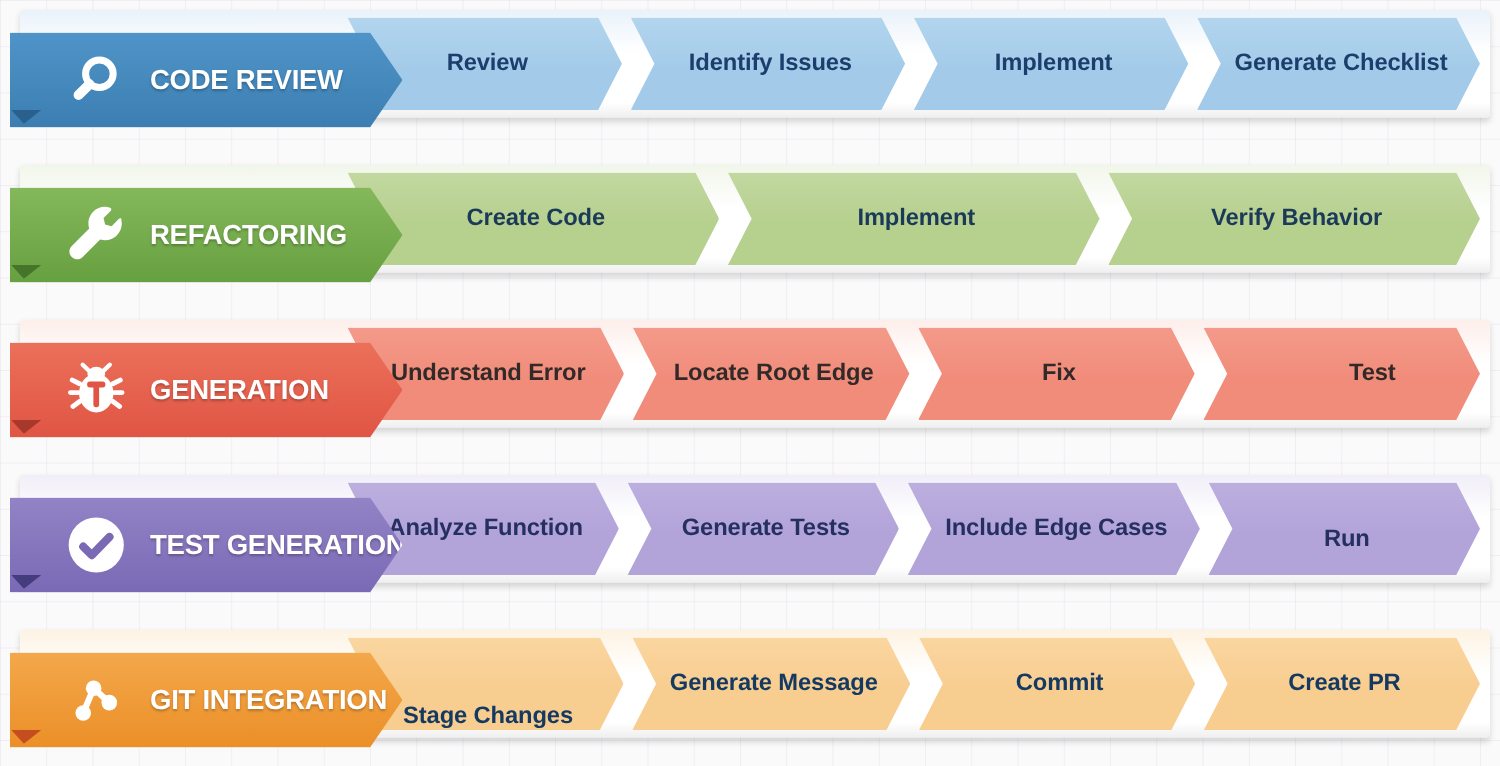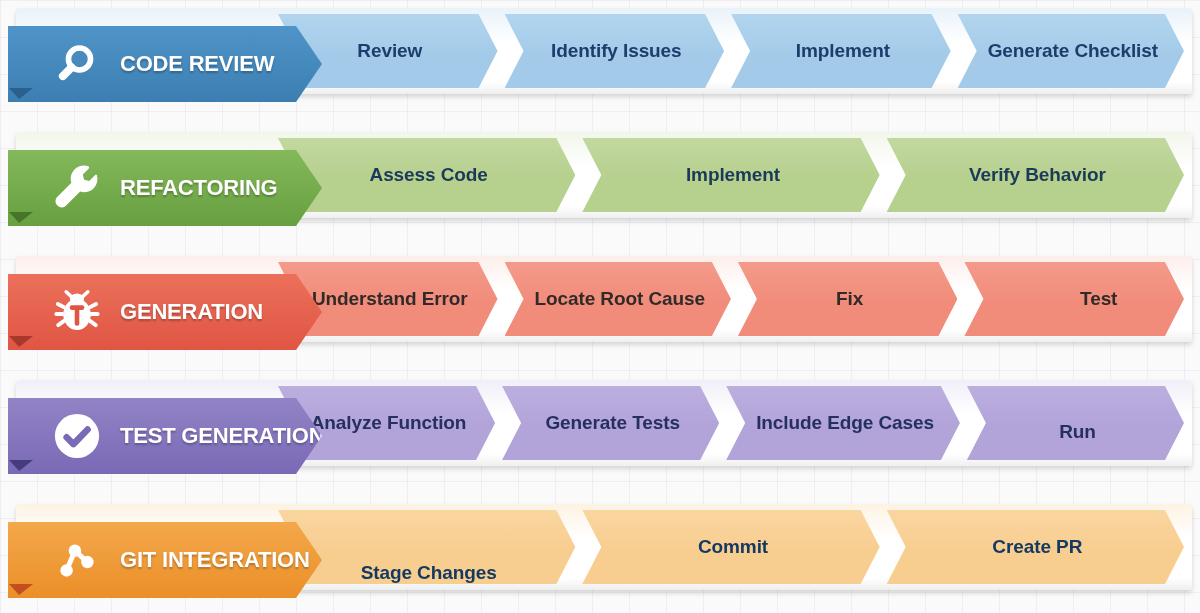--- a/index.html
+++ b/index.html
@@ -78,21 +78,21 @@
           </svg>
         </span>
         <span class="hdr-title">CODE REVIEW</span>
       </div>
       <div class="fold" style="background: rgb(41, 96, 142);"></div>
     </div>
     <div class="row">
       <div class="track" style="background: linear-gradient(rgb(241, 246, 234) 0%, rgb(255, 255, 255) 40%, rgb(255, 255, 255) 86%, rgb(239, 239, 239) 100%);"></div>
       <div class="steps">
         <div class="step" style="background: linear-gradient(rgb(194, 216, 160) 0%, rgb(182, 208, 142) 55%, rgb(182, 208, 142) 100%);">
-          <span class="step-label" style="color: rgb(27, 58, 88);">Assess Code</span>
+          <span class="step-label" style="color: rgb(27, 58, 88);">Create Code</span>
         </div>
         <div class="step" style="background: linear-gradient(rgb(194, 216, 160) 0%, rgb(182, 208, 142) 55%, rgb(182, 208, 142) 100%);">
           <span class="step-label" style="color: rgb(27, 58, 88);">Implement</span>
         </div>
         <div class="step" style="background: linear-gradient(rgb(194, 216, 160) 0%, rgb(182, 208, 142) 55%, rgb(182, 208, 142) 100%);">
           <span class="step-label" style="color: rgb(27, 58, 88);">Verify Behavior</span>
         </div>
       </div>
       <div class="header" style="background: linear-gradient(rgb(132, 184, 91) 0%, rgb(103, 160, 64) 100%);">
         <span class="hdr-icon" style="color: rgb(103, 160, 64);">
@@ -104,21 +104,21 @@
       </div>
       <div class="fold" style="background: rgb(70, 117, 42);"></div>
     </div>
     <div class="row">
       <div class="track" style="background: linear-gradient(rgb(253, 238, 234) 0%, rgb(255, 255, 255) 40%, rgb(255, 255, 255) 86%, rgb(239, 239, 239) 100%);"></div>
       <div class="steps">
         <div class="step" style="background: linear-gradient(rgb(244, 154, 138) 0%, rgb(241, 140, 123) 55%, rgb(241, 140, 123) 100%);">
           <span class="step-label" style="color: rgb(50, 42, 40);">Understand Error</span>
         </div>
         <div class="step" style="background: linear-gradient(rgb(244, 154, 138) 0%, rgb(241, 140, 123) 55%, rgb(241, 140, 123) 100%);">
-          <span class="step-label" style="color: rgb(50, 42, 40);">Locate Root Cause</span>
+          <span class="step-label" style="color: rgb(50, 42, 40);">Locate Root Edge</span>
         </div>
         <div class="step" style="background: linear-gradient(rgb(244, 154, 138) 0%, rgb(241, 140, 123) 55%, rgb(241, 140, 123) 100%);">
           <span class="step-label" style="color: rgb(50, 42, 40);">Fix</span>
         </div>
         <div class="step" style="background: linear-gradient(rgb(244, 154, 138) 0%, rgb(241, 140, 123) 55%, rgb(241, 140, 123) 100%);">
           <span class="step-label" style="color: rgb(50, 42, 40); margin-left: 45px;">Test</span>
         </div>
       </div>
       <div class="header" style="background: linear-gradient(rgb(235, 112, 90) 0%, rgb(224, 85, 68) 100%);">
         <span class="hdr-icon" style="color: rgb(224, 85, 68);">
@@ -162,20 +162,23 @@
       </div>
       <div class="fold" style="background: rgb(69, 60, 125);"></div>
     </div>
     <div class="row">
       <div class="track" style="background: linear-gradient(rgb(253, 243, 227) 0%, rgb(255, 255, 255) 40%, rgb(255, 255, 255) 86%, rgb(239, 239, 239) 100%);"></div>
       <div class="steps">
         <div class="step" style="background: linear-gradient(rgb(250, 214, 160) 0%, rgb(248, 205, 144) 55%, rgb(248, 205, 144) 100%); align-items: flex-end;">
           <span class="step-label" style="color: rgb(21, 58, 97);">Stage Changes</span>
         </div>
         <div class="step" style="background: linear-gradient(rgb(250, 214, 160) 0%, rgb(248, 205, 144) 55%, rgb(248, 205, 144) 100%);">
+          <span class="step-label" style="color: rgb(21, 58, 97);">Generate Message</span>
+        </div>
+        <div class="step" style="background: linear-gradient(rgb(250, 214, 160) 0%, rgb(248, 205, 144) 55%, rgb(248, 205, 144) 100%);">
           <span class="step-label" style="color: rgb(21, 58, 97);">Commit</span>
         </div>
         <div class="step" style="background: linear-gradient(rgb(250, 214, 160) 0%, rgb(248, 205, 144) 55%, rgb(248, 205, 144) 100%);">
           <span class="step-label" style="color: rgb(21, 58, 97);">Create PR</span>
         </div>
       </div>
       <div class="header" style="background: linear-gradient(rgb(243, 168, 75) 0%, rgb(235, 143, 40) 100%);">
         <span class="hdr-icon" style="color: rgb(235, 143, 40);">
           <svg viewBox="0 0 24 24">
             <path d="M7 17 L11 7.5 L17 13" fill="none" stroke="#fff" stroke-width="2.4" stroke-linecap="round" stroke-linejoin="round"></path>

